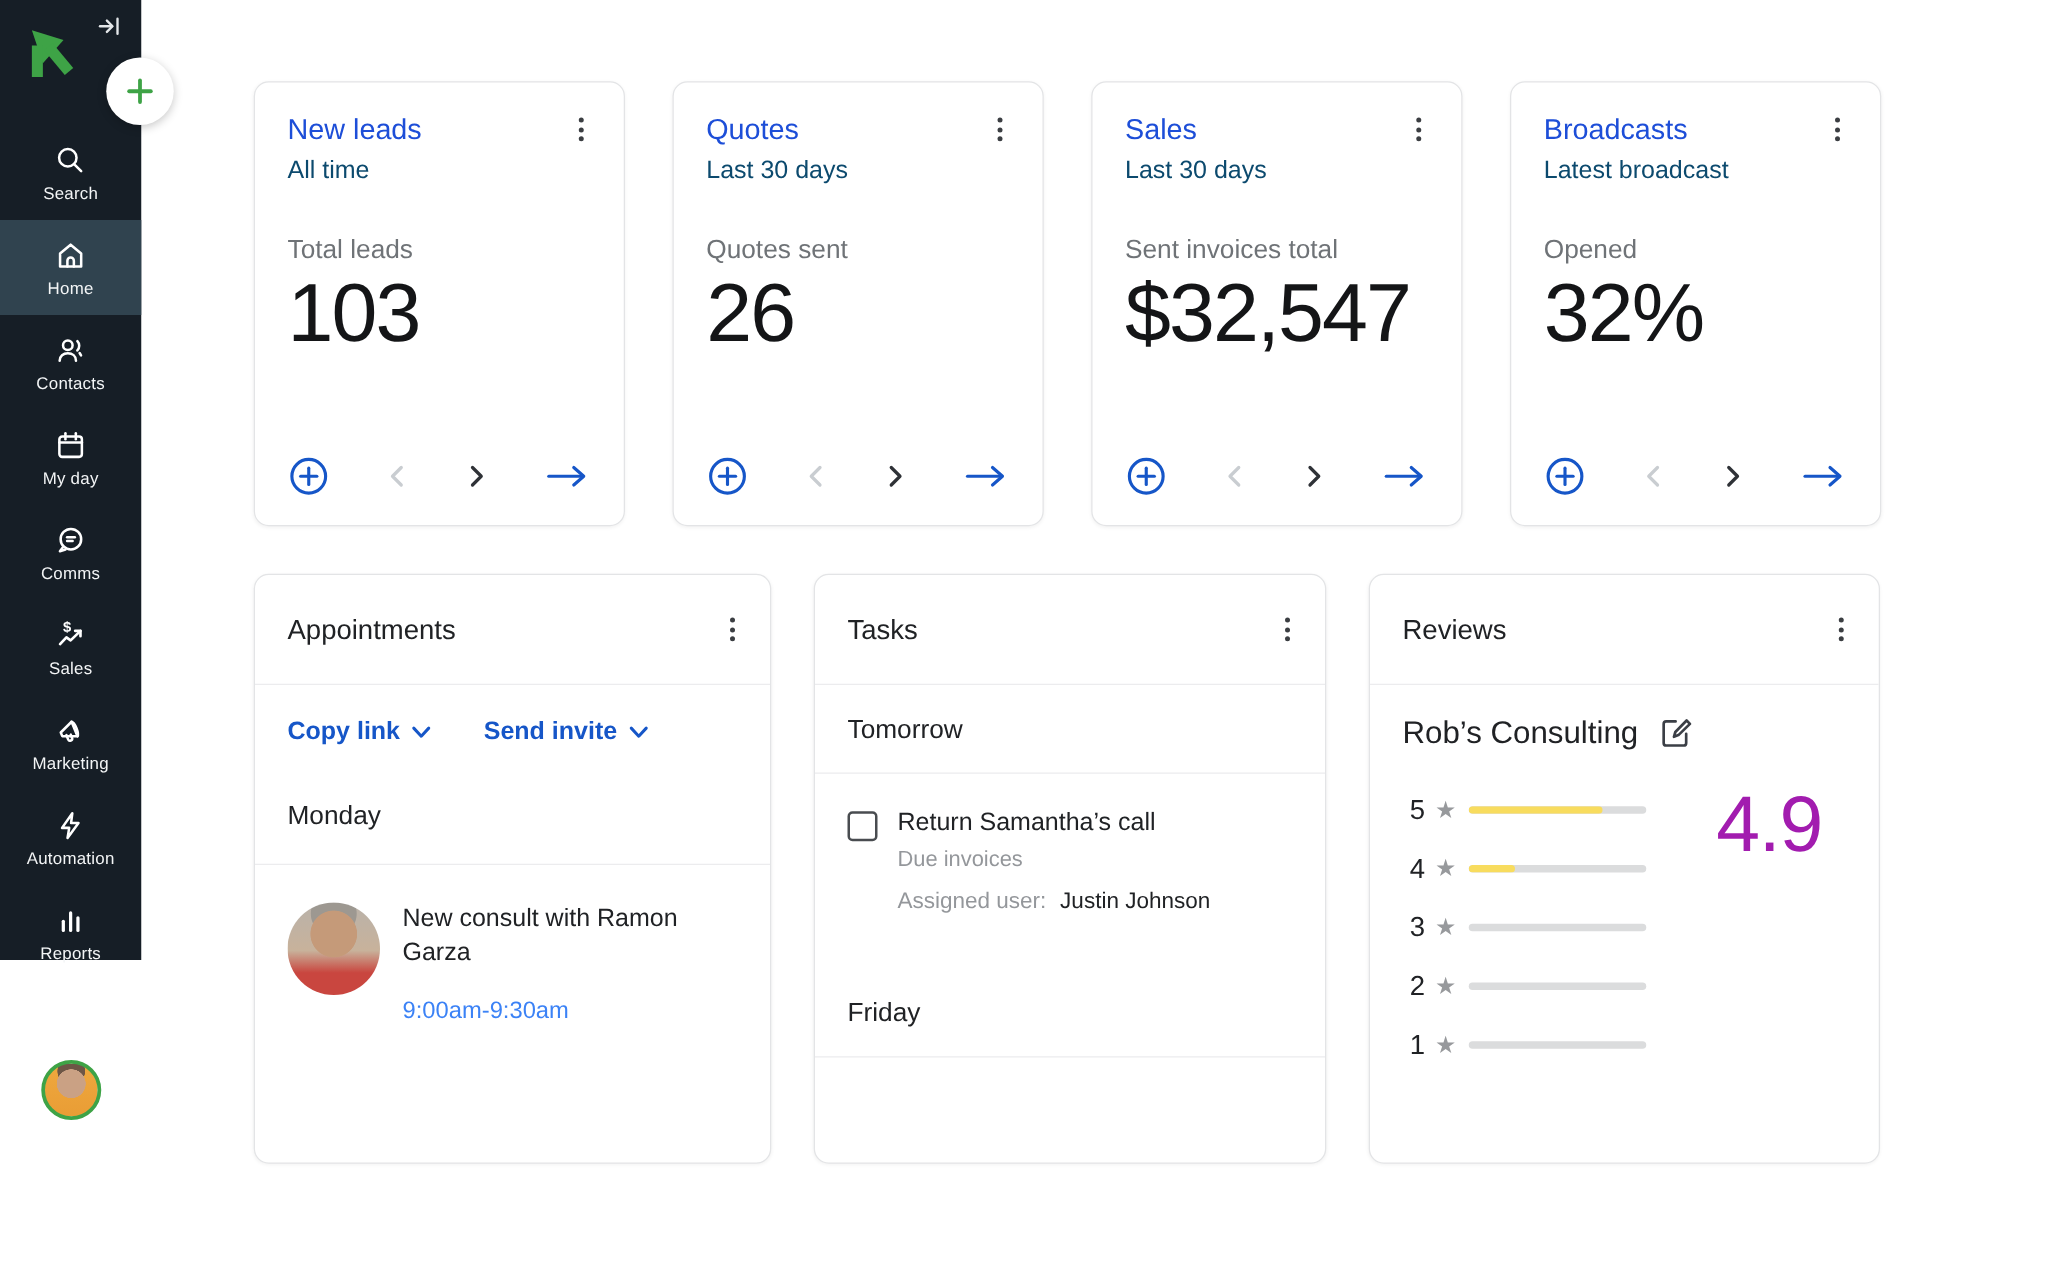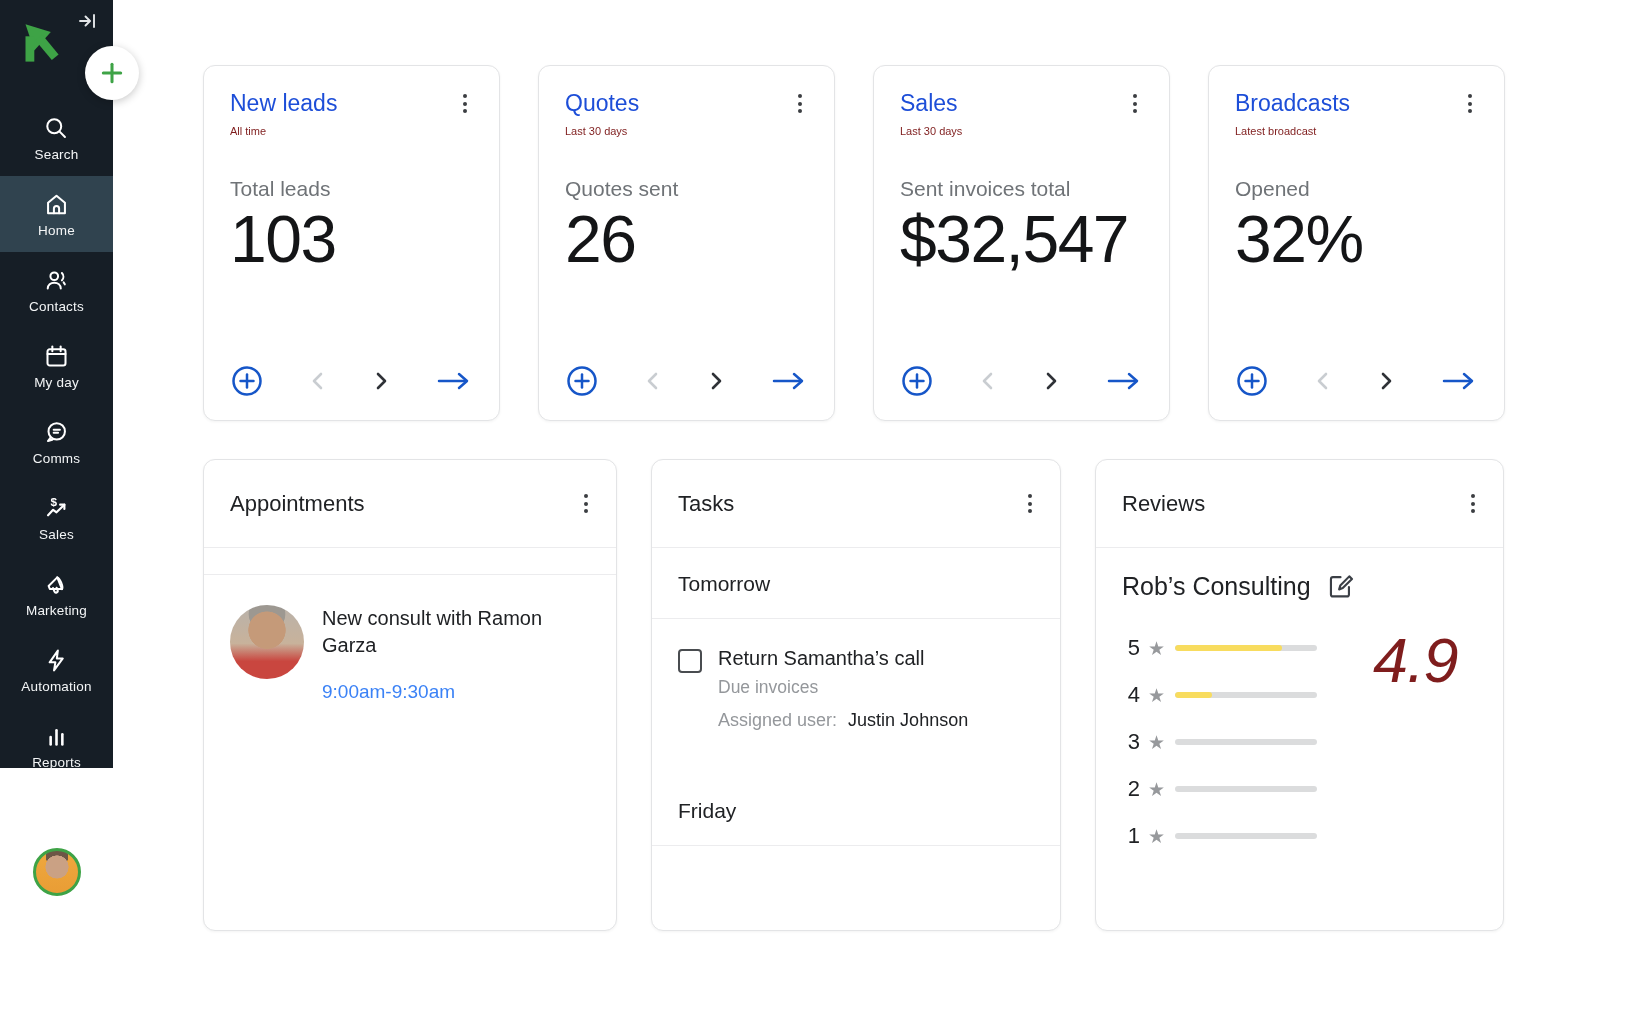--- a/index.html
+++ b/index.html
@@ -32,21 +32,21 @@
             cursor:pointer; }
 
   
   .main { flex:1; padding:65px 0 0 90px; }
   .stat-row { display:grid; grid-template-columns:repeat(4,297px); gap:38px; }
   .card { background:#fff; border:1px solid #e3e4e6; border-radius:12px;
           box-shadow:0 1px 3px rgba(0,0,0,.05); }
   .stat-card { height:356px; padding:24px 26px 22px; display:flex; flex-direction:column; }
   .stat-head { display:flex; justify-content:space-between; align-items:flex-start; }
   .stat-title { font-size:23px; font-weight:500; color:#1d4ed8; }
-  .stat-sub { font-size:11px; color:#7f1d1d; margin-top:8px; }
+  .stat-sub { font-size:20px; color:#0c4a6e; margin-top:8px; }
   .metric-label { font-size:21px; color:#6f7377; margin-top:40px; }
   .metric-value { font-size:66px; font-weight:400; color:#141517; letter-spacing:-1.5px;
                   margin-top:4px; line-height:1.05; }
   .stat-footer { margin-top:auto; display:flex; align-items:center; justify-content:space-between; }
   .icon-btn { background:none; border:none; cursor:pointer; padding:0; display:flex;
               align-items:center; }
   .kebab { display:flex; flex-direction:column; gap:3.5px; padding:4px 6px; background:none;
            border:none; cursor:pointer; }
   .kebab i { width:4px; height:4px; border-radius:50%; background:#3b3e42; }
 
@@ -92,22 +92,22 @@
   .biz-row { display:flex; align-items:center; gap:16px; margin-top:24px; }
   .biz-name { font-size:25px; font-weight:500; color:#202225; }
   .edit-btn { background:none; border:none; cursor:pointer; display:flex; }
   .ratings-wrap { display:flex; margin-top:34px; }
   .bars { display:flex; flex-direction:column; gap:21px; }
   .bar-row { display:flex; align-items:center; height:26px; }
   .bar-num { font-size:22px; color:#202225; width:18px; text-align:right; }
   .bar-star { font-size:19px; color:#97999c; margin:0 10px 0 8px; line-height:1; }
   .bar-track { width:142px; height:6px; border-radius:3px; background:#dbdcdd; overflow:hidden; }
   .bar-fill { height:100%; border-radius:3px; background:#f8dc5e; }
-  .avg-score { font-size:63px; font-weight:400; color:#7f1d1d; letter-spacing:-1px;
-               margin-left:56px; margin-top:-6px; line-height:1;font-style:italic; }
+  .avg-score { font-size:63px; font-weight:400; color:#a21caf; letter-spacing:-1px;
+               margin-left:56px; margin-top:-6px; line-height:1; }
 
   svg { display:block; }
 </style>
 </head>
 <body>
 
 <div class="app">
 
   <aside class="sidebar">
 
@@ -413,20 +413,37 @@
     <section class="widget-row">
 
       <div class="card widget-card">
         <div class="widget-head">
           <span class="widget-title">Appointments</span>
           <button class="kebab">
               <i></i>
               <i></i>
               <i></i>
             </button>
+        </div>
+        <div class="appt-body">
+          <div class="appt-links">
+            <button class="blue-link">
+              <span>Copy link</span>
+              <svg width="16" height="12" viewBox="0 0 16 12" fill="none" stroke="#1656c8" stroke-width="2.4" stroke-linecap="round" stroke-linejoin="round">
+                <polyline points="2,2.5 8,9 14,2.5"></polyline>
+              </svg>
+            </button>
+            <button class="blue-link">
+              <span>Send invite</span>
+              <svg width="16" height="12" viewBox="0 0 16 12" fill="none" stroke="#1656c8" stroke-width="2.4" stroke-linecap="round" stroke-linejoin="round">
+                <polyline points="2,2.5 8,9 14,2.5"></polyline>
+              </svg>
+            </button>
+          </div>
+          <div class="day-label">Monday</div>
         </div>
         <hr class="divider appt-divider">
         <div class="appt-body">
           <div class="appt-event">
             <div class="event-avatar"></div>
             <div>
               <div class="event-title">New consult with Ramon Garza</div>
               <div class="event-time">9:00am-9:30am</div>
             </div>
           </div>

